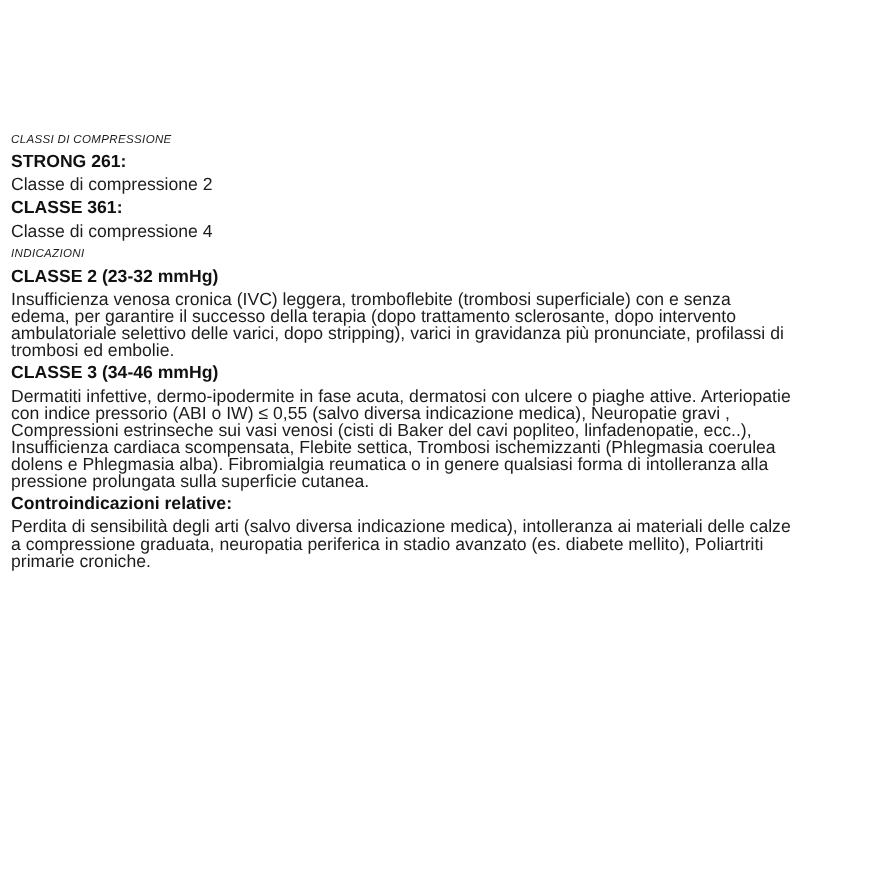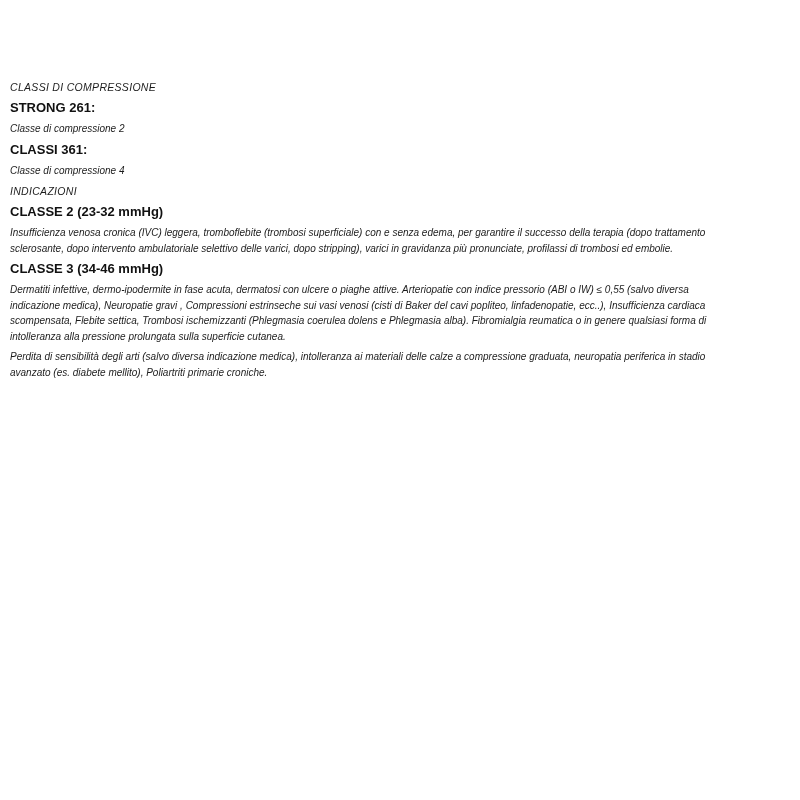--- a/index.html
+++ b/index.html
@@ -10,67 +10,67 @@
   body {
     width: 800px;
     height: 800px;
     font-family: "Liberation Sans", sans-serif;
     color: #1c1c1c;
     overflow: hidden;
   }
   .doc {
     box-sizing: border-box;
     width: 732px;
-    padding: 79px 10px 0 10px;
+    padding: 119px 10px 0 10px;
   }
   .sec { margin: 0; padding: 0; }
   .sec + .sec { }
   .sec-heading {
     font-size: 10.5px;
     font-weight: 400;
     font-style: italic;
     letter-spacing: 0.3px;
     line-height: 16px;
     margin: 0 0 5px 0;
     color: #1c1c1c;
   }
   .item-label {
-    font-size: 13px;
+    font-size: 16px;
     font-weight: 700;
     line-height: 16px;
     margin: 0 0 5px 0;
     color: #111111;
   }
   .item-text {
-    font-size: 10px;
+    font-size: 16px;
     font-weight: 400;
     line-height: 15.5px;
     margin: 0 0 5px 0;
     color: #1c1c1c;
-    font-style: italic;
   }
 </style>
 </head>
 <body>
 
 <div class="doc">
 
   <section class="sec">
     <h3 class="sec-heading">CLASSI DI COMPRESSIONE</h3>
     <p class="item-label">STRONG 261:</p>
     <p class="item-text">Classe di compressione 2</p>
-    <p class="item-label">CLASSI 361:</p>
+    <p class="item-label">CLASSE 361:</p>
     <p class="item-text">Classe di compressione 4</p>
   </section>
 
   <section class="sec">
     <h3 class="sec-heading">INDICAZIONI</h3>
     <p class="item-label">CLASSE 2 (23-32 mmHg)</p>
     <p class="item-text">Insufficienza venosa cronica (IVC) leggera, tromboflebite (trombosi superficiale) con e senza edema, per garantire il successo della terapia (dopo trattamento sclerosante, dopo intervento ambulatoriale selettivo delle varici, dopo stripping), varici in gravidanza più pronunciate, profilassi di trombosi ed embolie.</p>
     <p class="item-label">CLASSE 3 (34-46 mmHg)</p>
   </section>
 
   <section class="sec">
     <p class="item-text">Dermatiti infettive, dermo-ipodermite in fase acuta, dermatosi con ulcere o piaghe attive. Arteriopatie con indice pressorio (ABI o IW) ≤ 0,55 (salvo diversa indicazione medica), Neuropatie gravi , Compressioni estrinseche sui vasi venosi (cisti di Baker del cavi popliteo, linfadenopatie, ecc..), Insufficienza cardiaca scompensata, Flebite settica, Trombosi ischemizzanti (Phlegmasia coerulea dolens e Phlegmasia alba). Fibromialgia reumatica o in genere qualsiasi forma di intolleranza alla pressione prolungata sulla superficie cutanea.</p>
+    <p class="item-label">Controindicazioni relative:</p>
     <p class="item-text">Perdita di sensibilità degli arti (salvo diversa indicazione medica), intolleranza ai materiali delle calze a compressione graduata, neuropatia periferica in stadio avanzato (es. diabete mellito), Poliartriti primarie croniche.</p>
   </section>
 
 </div>
 
 </body></html>

